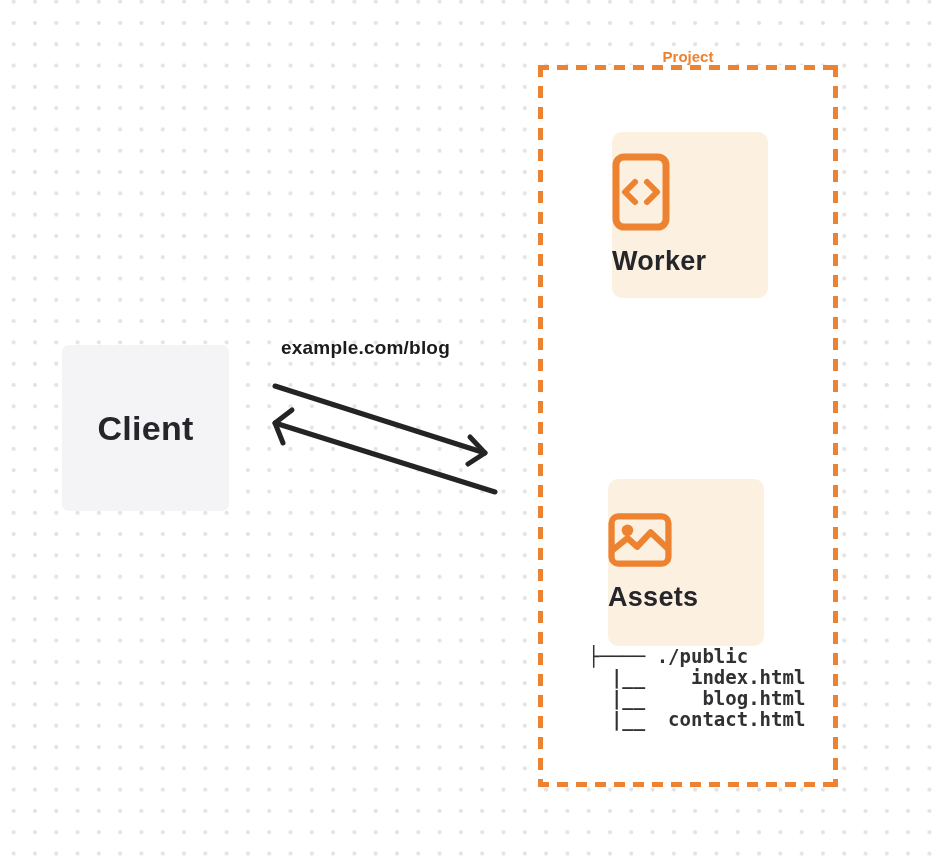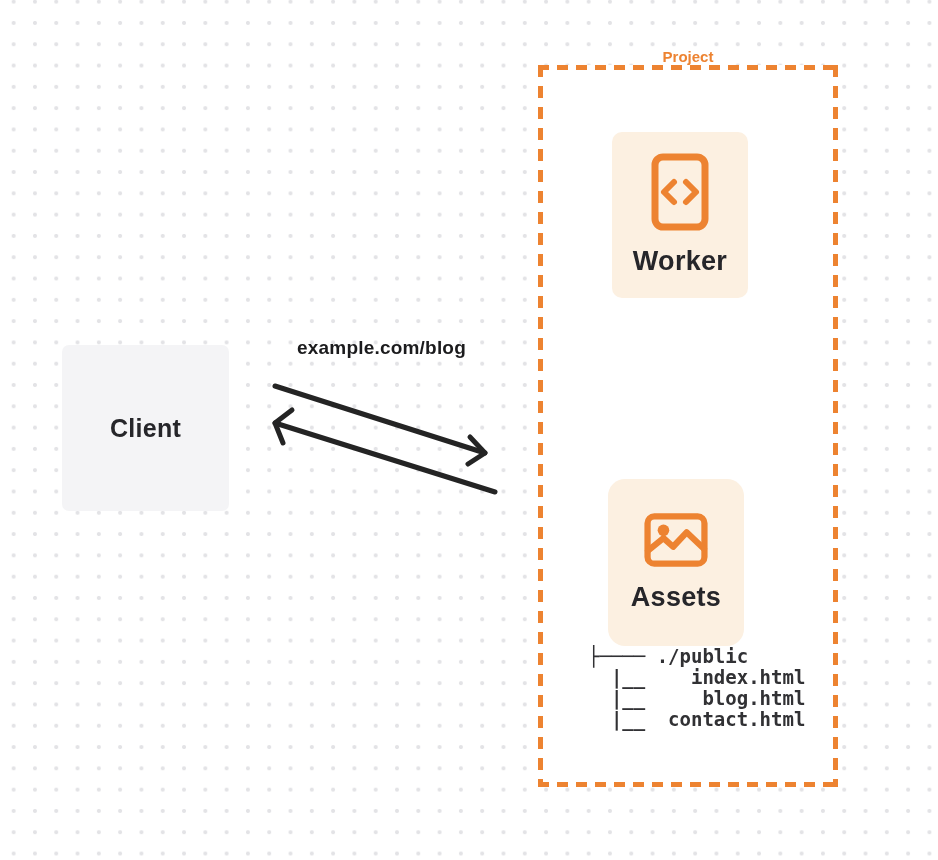--- a/index.html
+++ b/index.html
@@ -20,48 +20,48 @@
     position:absolute;inset:0;
     background-image:radial-gradient(circle,var(--dot-color) 1.7px,transparent 2.3px);
     background-size:21.3px 21.3px;background-position:3px -9px;
   }
   
   .client-node{
     position:absolute;left:62px;top:345px;width:167px;height:166px;
     background:var(--client-bg);border-radius:7px;
     display:flex;align-items:center;justify-content:center;
   }
-  .client-node .node-label{font-size:25px;font-weight:700;color:var(--text-dark);letter-spacing:.3px;text-align:center;}
+  .client-node .node-label{font-size:34px;font-weight:700;color:var(--text-dark);letter-spacing:.3px;text-align:center;}
   
   .request-label{
     position:absolute;left:281px;top:337px;font-size:19px;font-weight:700;
-    color:#1B1B1D;letter-spacing:.2px;margin-left:16px;
+    color:#1B1B1D;letter-spacing:.2px;
   }
   .arrows{position:absolute;left:255px;top:375px;}
   
   .project-box{position:absolute;left:538px;top:65px;width:300px;height:722px;background:#fff;}
   .edge{position:absolute;}
   .edge.h{height:5px;left:0;right:0;background:repeating-linear-gradient(90deg,var(--accent) 0 11px,transparent 11px 19px);}
   .edge.v{width:5px;top:0;bottom:0;background:repeating-linear-gradient(180deg,var(--accent) 0 12px,transparent 12px 21px);}
   .edge.top{top:0;}
   .edge.bottom{bottom:0;}
   .edge.left{left:0;}
   .edge.right{left:auto;right:0;}
   .project-title{
     position:absolute;top:-17px;left:50%;transform:translateX(-50%);
     background:#fff;padding:0 12px;font-size:15px;font-weight:700;color:var(--accent);
     white-space:nowrap;
   }
   
   .node-card{
-    position:absolute;width:136px;border-radius:10px;background:var(--card-bg);
-    display:flex;flex-direction:column;align-items:center;justify-content:center;gap:15px;
+    position:absolute;width:156px;border-radius:10px;background:var(--card-bg);
+    display:flex;flex-direction:column;align-items:flex-start;justify-content:center;gap:15px;
   }
   .worker-card{left:74px;top:67px;height:166px;}
-  .assets-card{left:70px;top:414px;height:167px;border-radius:17px;}
+  .assets-card{left:70px;top:414px;height:167px;}
   .node-card .node-label{font-size:27px;font-weight:700;color:var(--text-dark);letter-spacing:.3px;}
   .icon{color:var(--accent);display:block;}
   
   .file-tree{
     position:absolute;left:50px;top:581px;margin:0;
     font-family:"DejaVu Sans Mono","Liberation Mono",monospace;
     font-size:19px;line-height:21px;font-weight:700;color:#313134;
   }
 </style>
 </head>

